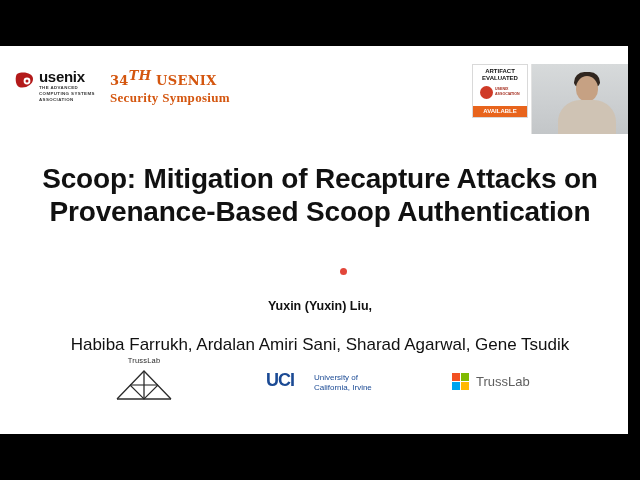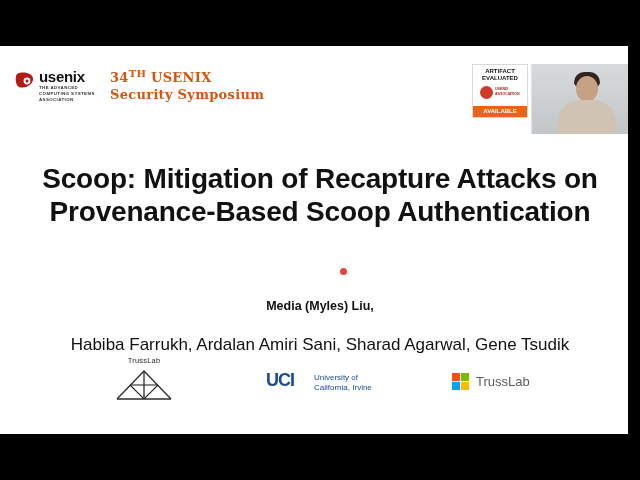--- a/index.html
+++ b/index.html
@@ -87,26 +87,27 @@
     left: 110px;
     top: 14px;
     color: #d4560f;
     font-family: "DejaVu Serif", serif;
   }
   .conf-line1 {
     font-size: 13px;
     font-weight: bold;
     letter-spacing: 0.3px;
   }
-  .conf-line1 sup { font-size: 10px; }
+  .conf-line1 sup { font-size: 13px; font-style: italic; }
   .conf-line2 {
     font-size: 13px;
     font-weight: bold;
     letter-spacing: 0.3px;
     margin-top: 2px;
+    font-family: Liberation Serif, serif;
   }
 
   
   .artifact-badge {
     position: absolute;
     right: 112px;
     top: 10px;
     width: 56px;
     height: 54px;
     background: #ffffff;
@@ -382,21 +383,21 @@
 
     </div>
 
     <div class="title">
       <div>Scoop: Mitigation of Recapture Attacks on</div>
       <div>Provenance-Based Scoop Authentication</div>
     </div>
 
     <div class="red-dot"></div>
 
-    <div class="authors-main">Media (Myles) Liu,</div>
+    <div class="authors-main">Yuxin (Yuxin) Liu,</div>
     <div class="authors-sub">Habiba Farrukh, Ardalan Amiri Sani, Sharad Agarwal, Gene Tsudik</div>
 
     <div class="logos">
 
       <div class="truss">
         <div class="truss-name">TrussLab</div>
         <svg class="truss-art" width="62" height="36" viewBox="0 0 62 36">
           <path d="M4 32 L31 4 L58 32" fill="none" stroke="#2b2b2b" stroke-width="1.3"></path>
           <path d="M4 32 L58 32" fill="none" stroke="#2b2b2b" stroke-width="1.3"></path>
           <path d="M31 4 L31 32" fill="none" stroke="#2b2b2b" stroke-width="1.3"></path>

